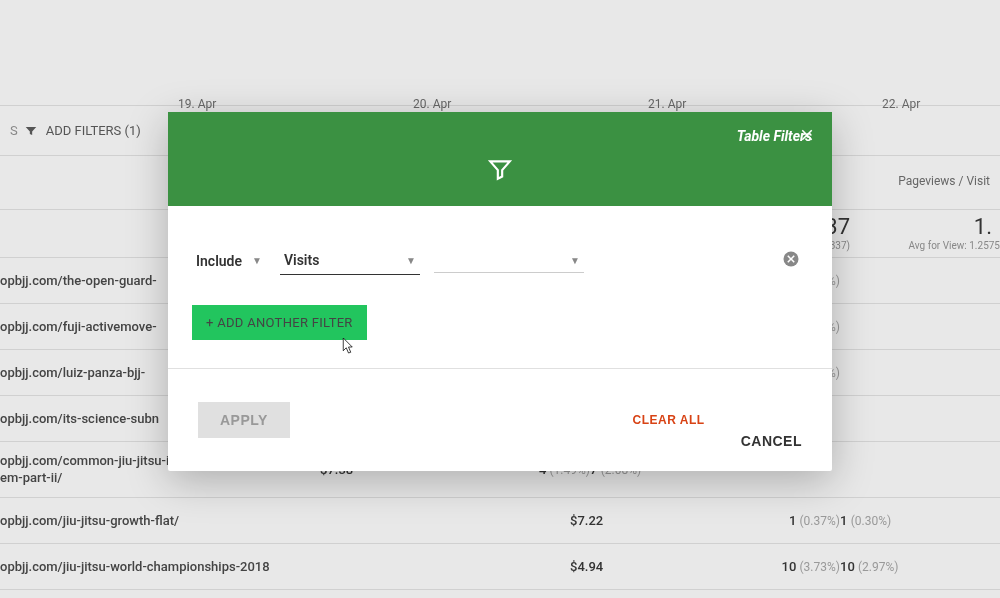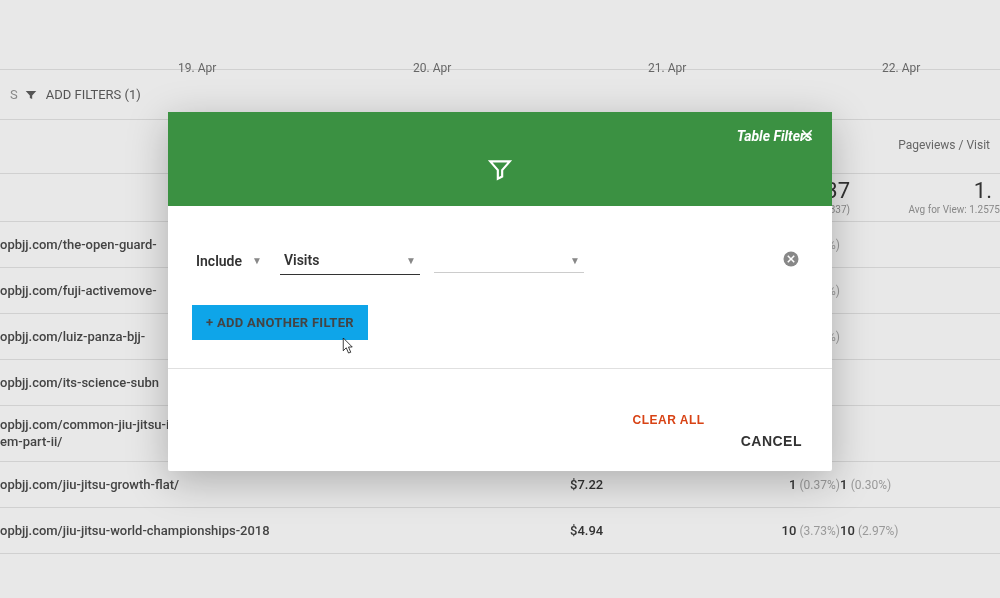--- a/index.html
+++ b/index.html
@@ -12,20 +12,21 @@
       position: relative;
       color: #333;
     }
     
     
     .timeline {
       height: 70px;
       border-bottom: 1px solid #d0d0d0;
       background: #e8e8e8;
       position: relative;
+      margin-top: 36px;
     }
     .timeline-labels {
       position: absolute;
       bottom: 8px;
       width: 100%;
       display: flex;
       font-size: 12px;
       color: #666;
     }
     .tl-label { position: absolute; }
@@ -203,24 +204,24 @@
       right: 0px;
       top: 4px;
       width: 20px; height: 20px;
       cursor: pointer;
     }
     .remove-filter svg { fill:#888; width:18px;height:18px; }
     
     .add-filter {
       margin-top: 30px;
       display: inline-block;
-      background: #0ea5e9;
+      background: #22c55e;
       padding: 10px 14px;
       font-size: 13px;
-      font-weight: 700;
+      font-weight: 400;
       color: #444;
       letter-spacing: 0.3px;
       cursor: pointer;
     }
     .cursor-img {
       position: absolute;
       left: 170px;
       top: 130px;
       pointer-events: none;
       font-size: 16px;
@@ -378,17 +379,18 @@
     <div class="add-filter">
       <span>+ ADD ANOTHER FILTER</span>
     </div>
     <div class="cursor-img">
       <svg width="18" height="22" viewBox="0 0 24 28">
           <path fill="#fff" stroke="#000" stroke-width="1" d="M7 2v17l4-4 3 7 3-1-3-7h5z"></path>
         </svg>
     </div>
   </div>
   <div class="modal-footer">
+    <button class="btn-apply">APPLY</button>
     <div class="footer-spacer"></div>
     <button class="btn-clear">CLEAR ALL</button>
     <button class="btn-cancel">CANCEL</button>
   </div>
 </div>
 
 </body></html>

